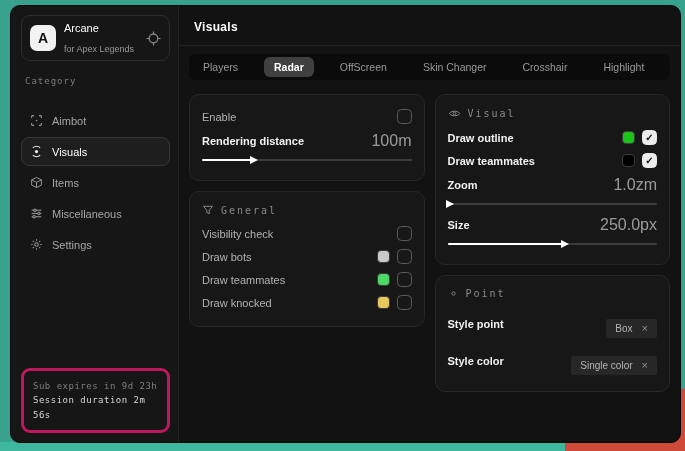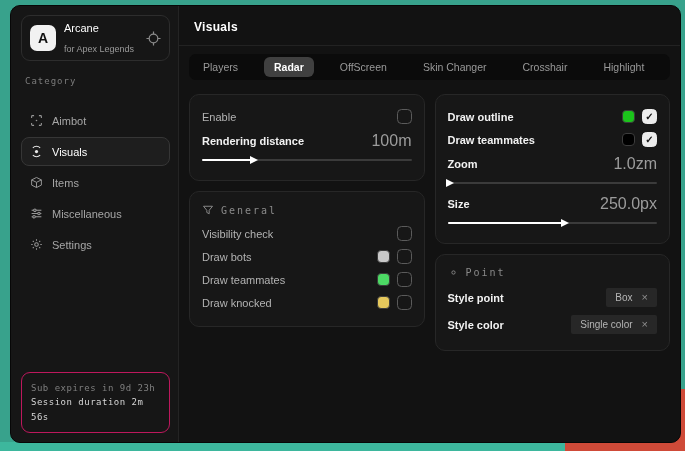--- a/index.html
+++ b/index.html
@@ -23,21 +23,21 @@
   .app-sub  { font-size:9px; color:#9a9a9a;margin-top:9px; }
   .side-target { margin-left:auto; color:#8b8b8b; display:flex; }
 
   .category { margin:15px 4px 19px; font-family:"DejaVu Sans Mono", monospace;
               font-size:9px; color:#7c7c7c; letter-spacing:1px; }
   .nav-item { display:flex; align-items:center; gap:9px; padding:7px 8px; margin:1px 0;
               border:1px solid transparent; border-radius:8px; color:#a6a6a6; font-size:11px; cursor:default; }
   .nav-item.active { background:#1e1e1e; border-color:#363636; color:#ffffff; }
   .nav-icon { display:flex; color:inherit; opacity:.9; }
 
-  .side-footer { margin-top:auto; border:1px solid #be185d; border-radius:9px; padding:8px 9px;
+  .side-footer { margin-top:auto; border:3px solid #be185d; border-radius:9px; padding:8px 9px;
                  font-family:"DejaVu Sans Mono", monospace; font-size:9px; line-height:1.6; }
   .foot-1 { color:#7f7f7f; letter-spacing:.5px; }
   .foot-2 { color:#d6d6d6; letter-spacing:.5px; }
 
   
   .main { flex:1; display:flex; flex-direction:column; background:#121212; }
   .main-header { padding:11px 15px 10px; border-bottom:1px solid #222222; }
   .page-title { font-size:12px; font-weight:bold; color:#ffffff; letter-spacing:.3px; }
 
   .tabbar { margin:8px 10px 0; background:#0b0b0b; border-radius:7px; display:flex;
@@ -65,21 +65,21 @@
   .checkbox.checked { background:#ececec; border-color:#ececec; color:#111111; font-weight:bold; }
   .swatch { width:13px; height:13px; border-radius:4px; border:1px solid #3c3c3c; }
 
   .slider { position:relative; height:10px; margin:1px 0 3px; cursor:default; }
   .slider .track { position:absolute; left:0; right:0; top:4px; height:2px; background:#3b3b3b; border-radius:1px; }
   .slider .fill  { position:absolute; left:0; top:4px; height:2px; background:#ffffff; border-radius:1px; }
   .slider .thumb { position:absolute; top:1px; width:0; height:0; margin-left:-2px;
                    border-left:8px solid #ffffff; border-top:4px solid transparent; border-bottom:4px solid transparent; }
 
   .chip { background:#272727; border-radius:2px; padding:4px 9px; display:flex; align-items:center;
-          gap:9px; font-size:10px; color:#b5b5b5; cursor:default; }
+          gap:9px; font-size:10px; color:#b5b5b5; cursor:default;margin-top:10px; }
   .chip-x { color:#8f8f8f; font-size:11px; line-height:1; cursor:default; }
 
   svg { display:block; }
 </style>
 </head>
 <body>
 
 <div class="desktop-accent"></div>
 <div class="desktop-strip"></div>
 
@@ -231,20 +231,29 @@
               <span class="swatch" style="background-color: rgb(230, 200, 92);"></span>
               <span class="checkbox"></span>
             </span>
           </div>
         </div>
       </div>
 
       <div class="col">
 
         <div class="card">
+          <div class="sec-head">
+            <span class="sec-icon">
+              <svg width="13" height="13" viewBox="0 0 16 16" fill="none" stroke="currentColor" stroke-width="1.2">
+                <path d="M1.5 8 C4.5 4.2, 11.5 4.2, 14.5 8 C11.5 11.8, 4.5 11.8, 1.5 8 Z"></path>
+                  <circle cx="8" cy="8" r="1.8"></circle>
+              </svg>
+            </span>
+            <span>Visual</span>
+          </div>
           <div class="row">
             <span class="row-label strong">Draw outline</span>
             <span class="controls">
               <span class="swatch" style="background-color: rgb(27, 196, 27);"></span>
               <span class="checkbox checked">✓</span>
             </span>
           </div>
           <div class="row">
             <span class="row-label strong">Draw teammates</span>
             <span class="controls">

